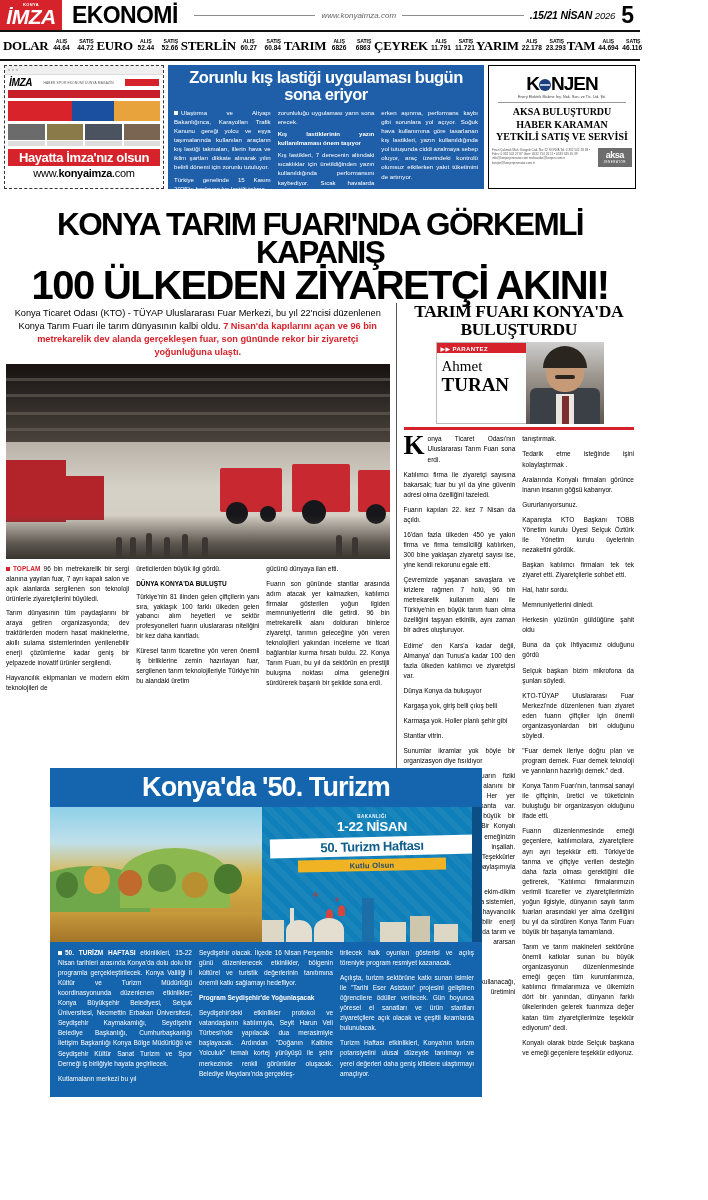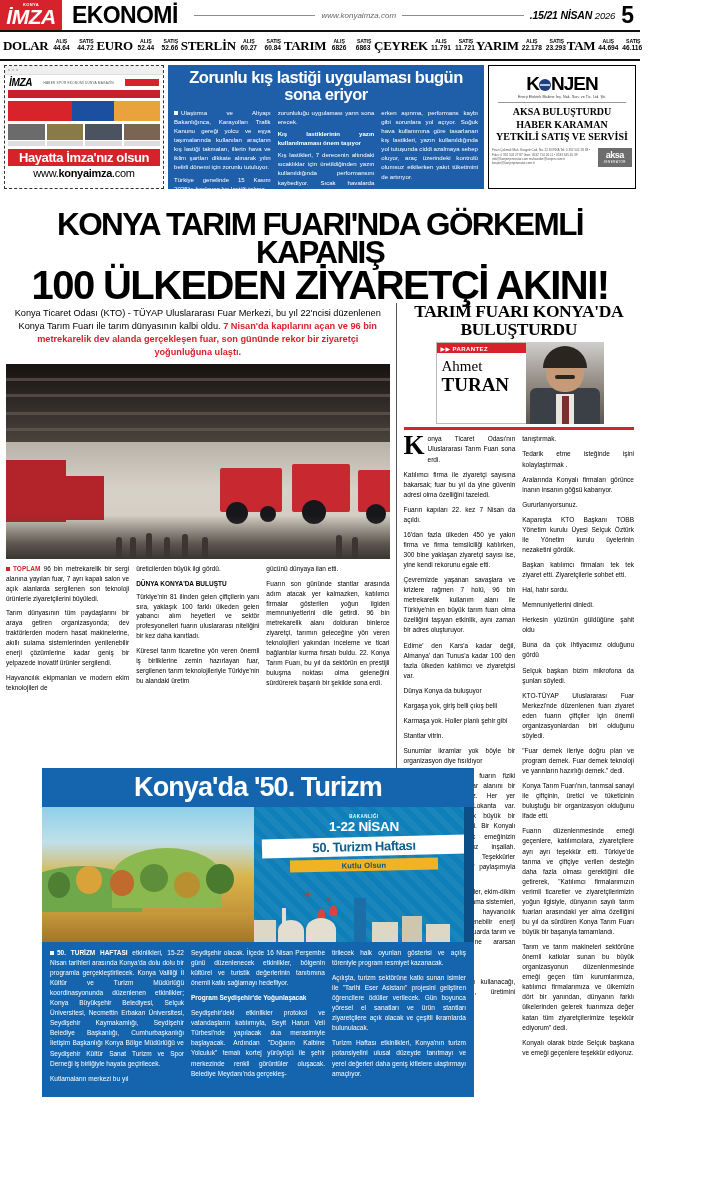--- a/index.html
+++ b/index.html
@@ -99,21 +99,21 @@
   .ad-right{
     width:148px;border:1px solid #000;box-sizing:border-box;background:#fff;
     padding:3px;display:flex;flex-direction:column;align-items:center;justify-content:flex-start;
   }
   .konjen-logo{font-size:19px;font-weight:900;letter-spacing:-1px;line-height:1;margin-top:5px;}
   .konjen-logo .globe{display:inline-block;width:12px;height:12px;border-radius:50%;background:#1d3f80;vertical-align:-1px;position:relative;}
   .konjen-logo .globe:after{content:"";position:absolute;left:1px;top:5px;width:10px;height:2px;background:#fff;opacity:.7;}
   .konjen-sub{font-size:3.6px;color:#333;margin-top:2px;letter-spacing:.1px;text-align:center;}
   .konjen-hr{width:92%;height:1px;background:#999;margin:3px 0;}
   .konjen-main{font-size:10px;font-weight:800;font-family:"Liberation Serif",serif;text-align:center;line-height:1.25;}
-  .konjen-foot{display:flex;width:100%;align-items:center;gap:4px;margin-top:4px;}
+  .konjen-foot{display:flex;width:100%;align-items:flex-start;gap:4px;margin-top:4px;}
   .konjen-addr{flex:1;font-size:3.1px;color:#555;line-height:1.45;}
   .aksa{background:#6d6d6d;color:#fff;padding:3px 6px;text-align:center;}
   .aksa .a1{font-size:9px;font-weight:900;letter-spacing:-.5px;line-height:1;}
   .aksa .a2{font-size:3px;letter-spacing:.5px;}
 
   
   .headline{padding:21px 6px 0;}
   .headline h1{
     margin:0;font-weight:900;letter-spacing:-1.6px;line-height:.9;text-align:center;
     font-family:"Liberation Sans",sans-serif;
@@ -549,21 +549,21 @@
           <p>"Fuar demek ileriye doğru plan ve program demek. Fuar demek teknoloji ve yarınların hazırlığı demek." dedi.</p>
           <p>Konya Tarım Fuarı'nın, tarımsal sanayi ile çiftçinin, üretici ve tüketicinin buluştuğu bir organizasyon olduğunu ifade etti.</p>
           <p>Fuarın düzenlenmesinde emeği geçenlere, katılımcılara, ziyaretçilere ayrı ayrı teşekkür etti. Türkiye'de tarıma ve çiftçiye verilen desteğin daha fazla olması gerektiğini dile getirerek, "Katılımcı firmalarımızın verimli ticaretler ve ziyaretçilerimizin yoğun ilgisiyle, dünyanın sayılı tarım fuarları arasındaki yer alma özelliğini bu yıl da sürdüren Konya Tarım Fuarı büyük bir başarıyla tamamlandı.</p>
           <p>Tarım ve tarım makineleri sektörüne önemli katkılar sunan bu büyük organizasyonun düzenlenmesinde emeği geçen tüm kurumlarımıza, katılımcı firmalarımıza ve ülkemizin dört bir yanından, dünyanın farklı ülkelerinden gelerek fuarımıza değer katan tüm ziyaretçilerimize teşekkür ediyorum" dedi.</p>
           <p>Konyalı olarak bizde Selçuk başkana ve emeği geçenlere teşekkür ediyoruz.</p>
         </div>
       </div>
     </div>
   </div>
 
-  <div style="position:absolute;left:8px;top:762px;width:444px;padding-left:28px;">
+  <div style="position:absolute;left:16px;top:762px;width:444px;padding-left:28px;">
     <div class="turizm">
       <h2>
         <span>Konya'da '50. Turizm</span><br>
       </h2>
       <div class="tz-banner">
         <div class="tz-photo">
           <div class="hill" style="left:-20px;bottom:26px;width:120px;height:50px;background:#6fa84a;"></div>
           <div class="hill" style="left:70px;bottom:34px;width:110px;height:60px;background:#8bb84f;"></div>
           <div class="tree" style="left:6px;bottom:44px;width:22px;height:26px;background:#4f7f33;"></div>
           <div class="tree" style="left:34px;bottom:48px;width:26px;height:28px;background:#d9a33a;"></div>

